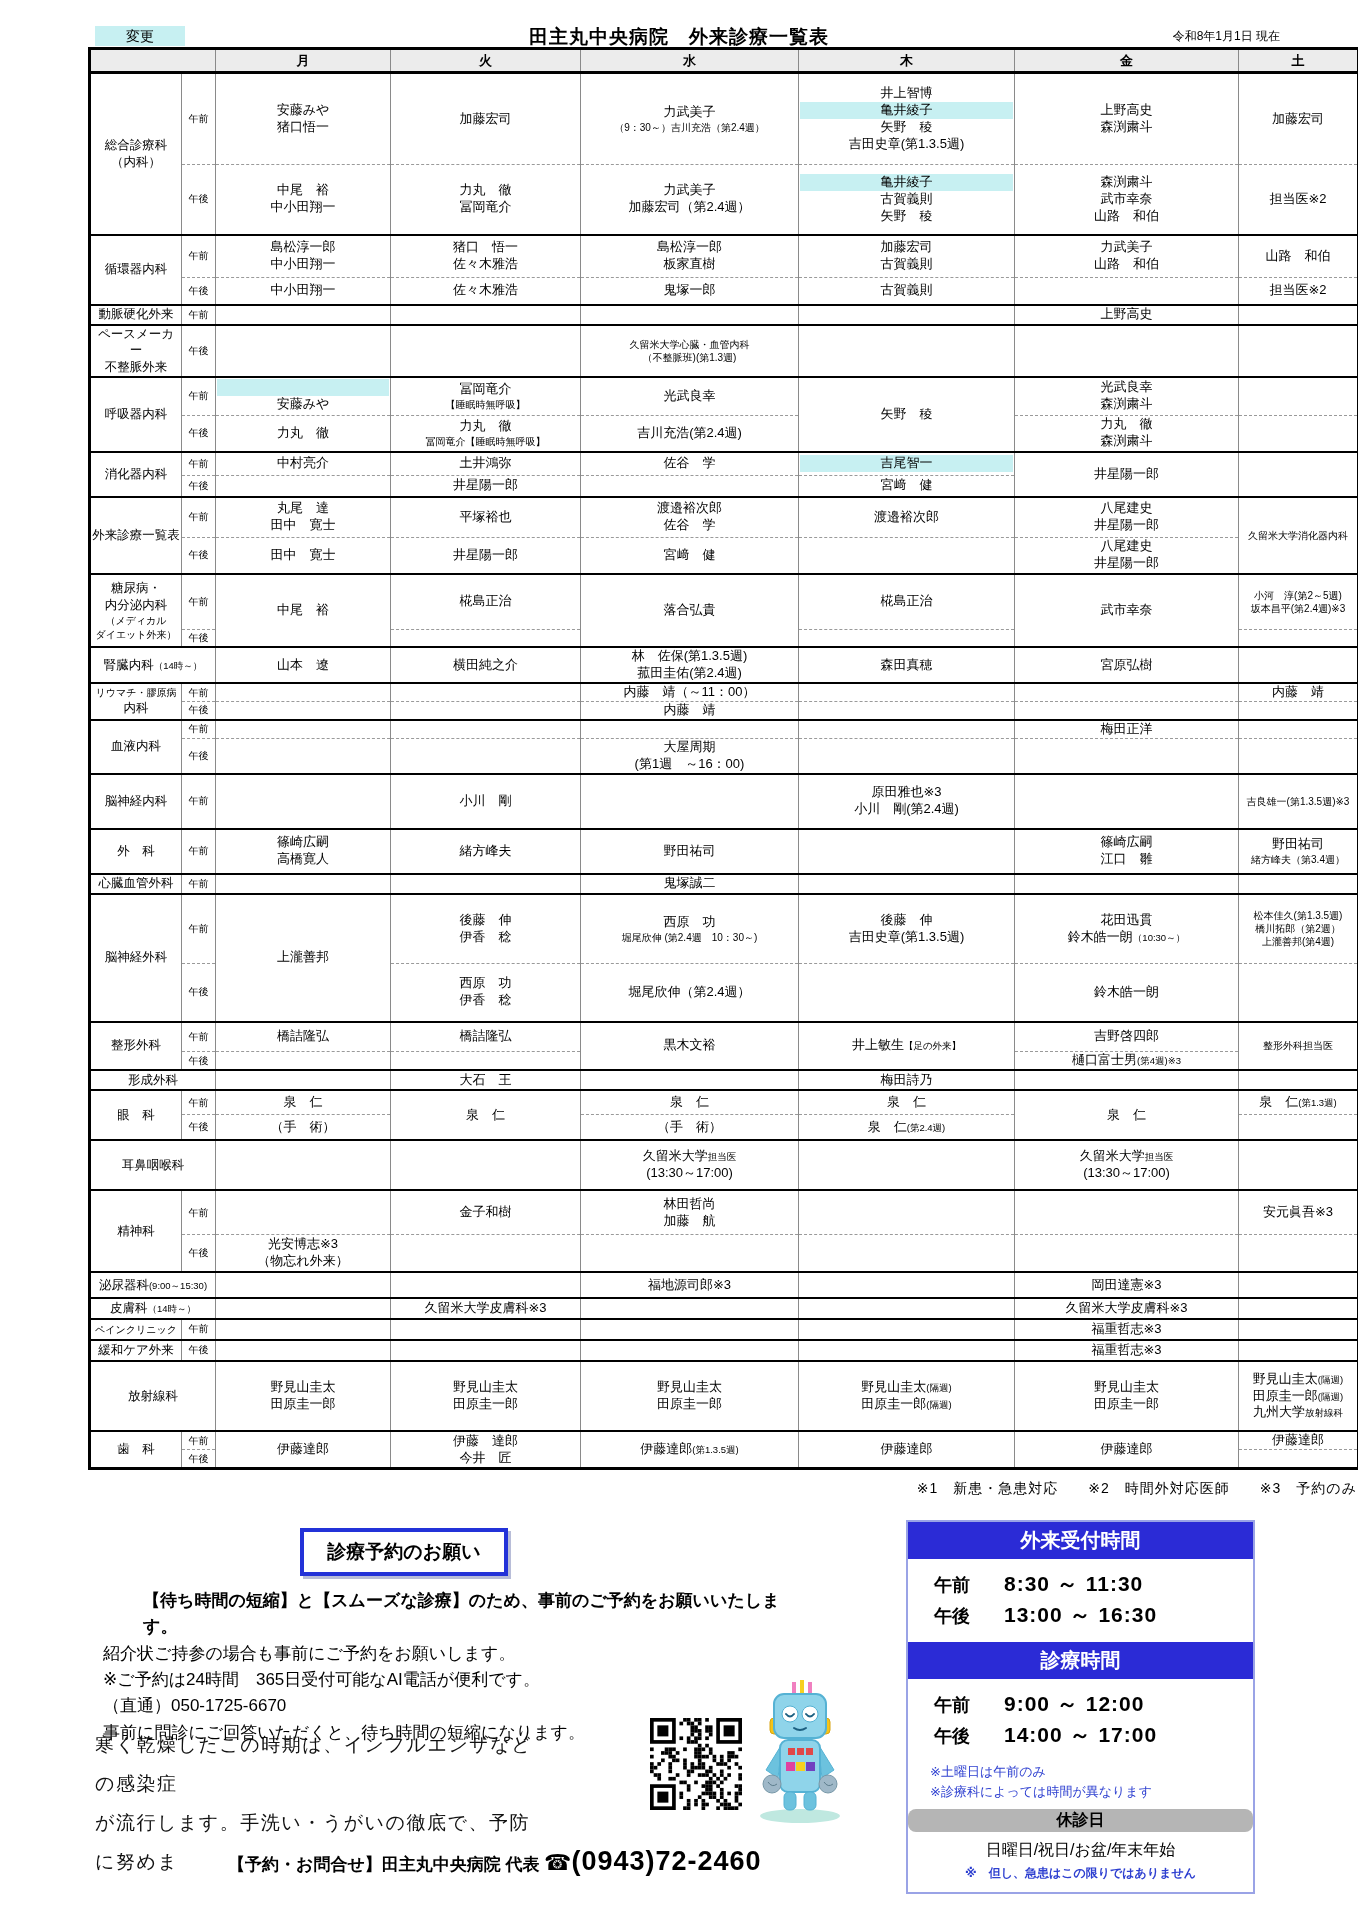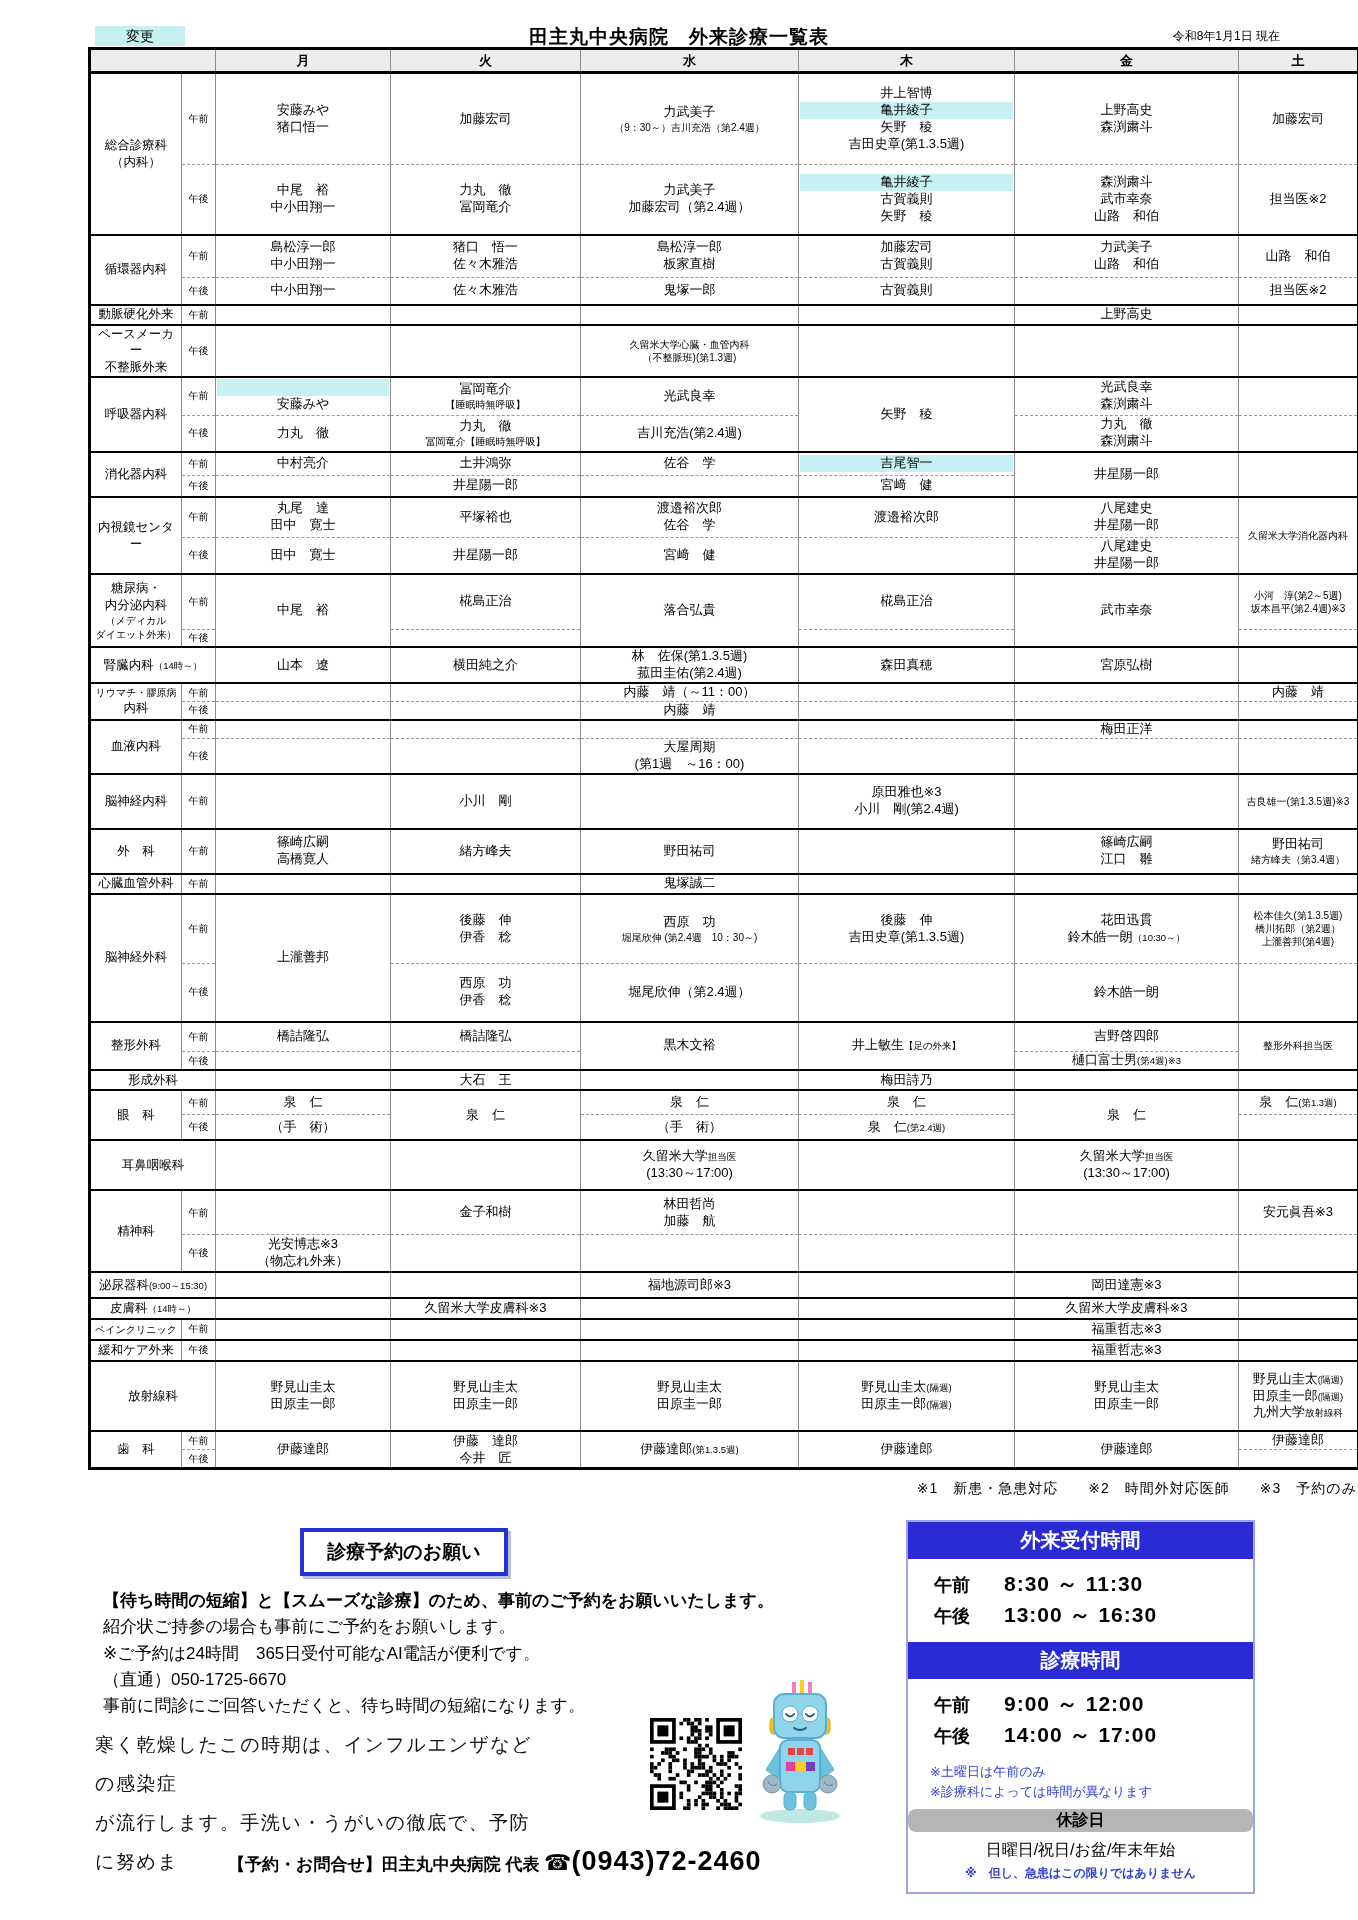--- a/index.html
+++ b/index.html
@@ -32,21 +32,21 @@
   th.dept .line{line-height:1.35;}
   td.period{font-size:10px;padding:0;}
   
   .footnote{position:absolute;left:88px;top:1480px;width:1269px;text-align:right;
     font-size:14px;letter-spacing:1px;}
   
   .reqbox{position:absolute;left:300px;top:1528px;width:200px;border:4px solid #2332d8;
     background:#fff;box-shadow:3px 3px 0 #b8bdd8;text-align:center;
     font-size:19px;font-weight:bold;padding:7px 0;}
   .para{position:absolute;left:103px;top:1588px;width:690px;font-size:17px;line-height:1.55;}
-  .para .ln0{font-weight:bold;}
+  .para .ln0{font-weight:bold;margin-left:40px;}
   .seasonal{position:absolute;left:95px;top:1726px;width:440px;
     font-family:"Liberation Serif","DejaVu Serif",serif;
     font-size:19px;line-height:2.05;letter-spacing:1.5px;color:#111;}
   .qr{position:absolute;left:650px;top:1718px;width:92px;height:92px;}
   .robot{position:absolute;left:748px;top:1678px;width:104px;height:146px;}
   .phone{position:absolute;left:228px;top:1846px;white-space:nowrap;}
   .phone .pfx{font-size:17px;font-weight:bold;}
   .phone .tel-icon{font-size:22px;font-weight:bold;}
   .phone .num{font-size:27px;font-weight:bold;letter-spacing:1px;}
   
@@ -303,21 +303,21 @@
           <td class="cell" rowspan="1">
             <div class="line">井星陽一郎</div>
           </td>
           <td class="cell" rowspan="1"></td>
           <td class="cell" rowspan="1">
             <div class="line">宮﨑　健</div>
           </td>
         </tr>
         <tr class="sec" style="height: 40px;">
           <th class="dept" rowspan="2">
-            <div class="line">内視鏡センター</div>
+            <div class="line">外来診療一覧表</div>
           </th>
           <td class="period">午前</td>
           <td class="cell" rowspan="1">
             <div class="line">丸尾　達</div>
             <div class="line">田中　寛士</div>
           </td>
           <td class="cell" rowspan="1">
             <div class="line">平塚裕也</div>
           </td>
           <td class="cell" rowspan="1">

